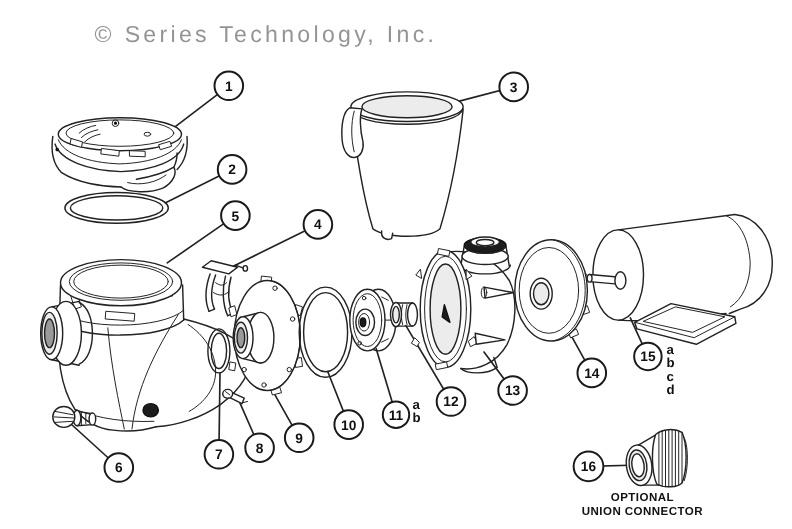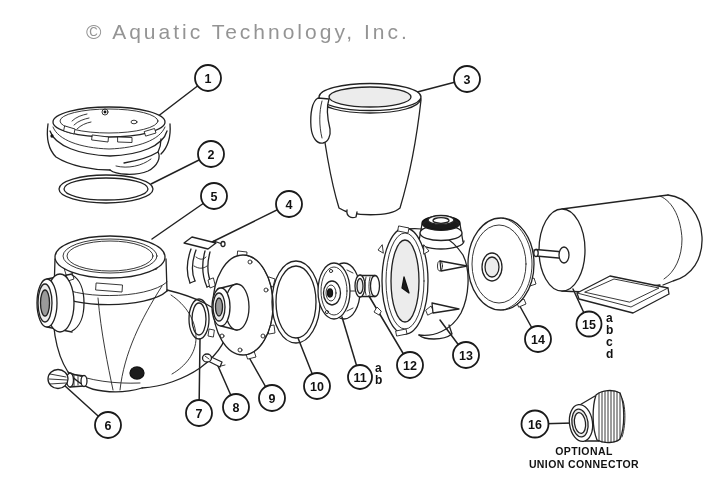--- a/index.html
+++ b/index.html
@@ -24,21 +24,21 @@
   #diagram text{fill:#111;stroke:none;}
   #diagram .co-num{font:700 12.5px "Liberation Sans",sans-serif;text-anchor:middle;}
   #diagram .sub{font:700 12px "Liberation Sans",sans-serif;}
   #diagram .note{font:700 10.5px "Liberation Sans",sans-serif;text-anchor:middle;letter-spacing:0.4px;}
 </style>
 </head>
 <body>
 
 <div class="page">
 
-  <div class="watermark">© Aquatic Technology, Inc.</div>
+  <div class="watermark">© Series Technology, Inc.</div>
 
   <svg id="diagram" width="720" height="481" viewBox="0 0 720 481" xmlns="http://www.w3.org/2000/svg">
 
     <defs>
       <pattern id="mesh" width="3.2" height="4.6" patternUnits="userSpaceOnUse">
         <rect width="3.2" height="4.6" fill="#f1f1f1" stroke="none"></rect>
         <path d="M0.7,0.4 L0.7,3.5" stroke="#4a4a4a" stroke-width="1.0" fill="none"></path>
         <path d="M2.3,0.9 L2.3,4.0" stroke="#8d8d8d" stroke-width="0.7" fill="none"></path>
       </pattern>
     </defs>

